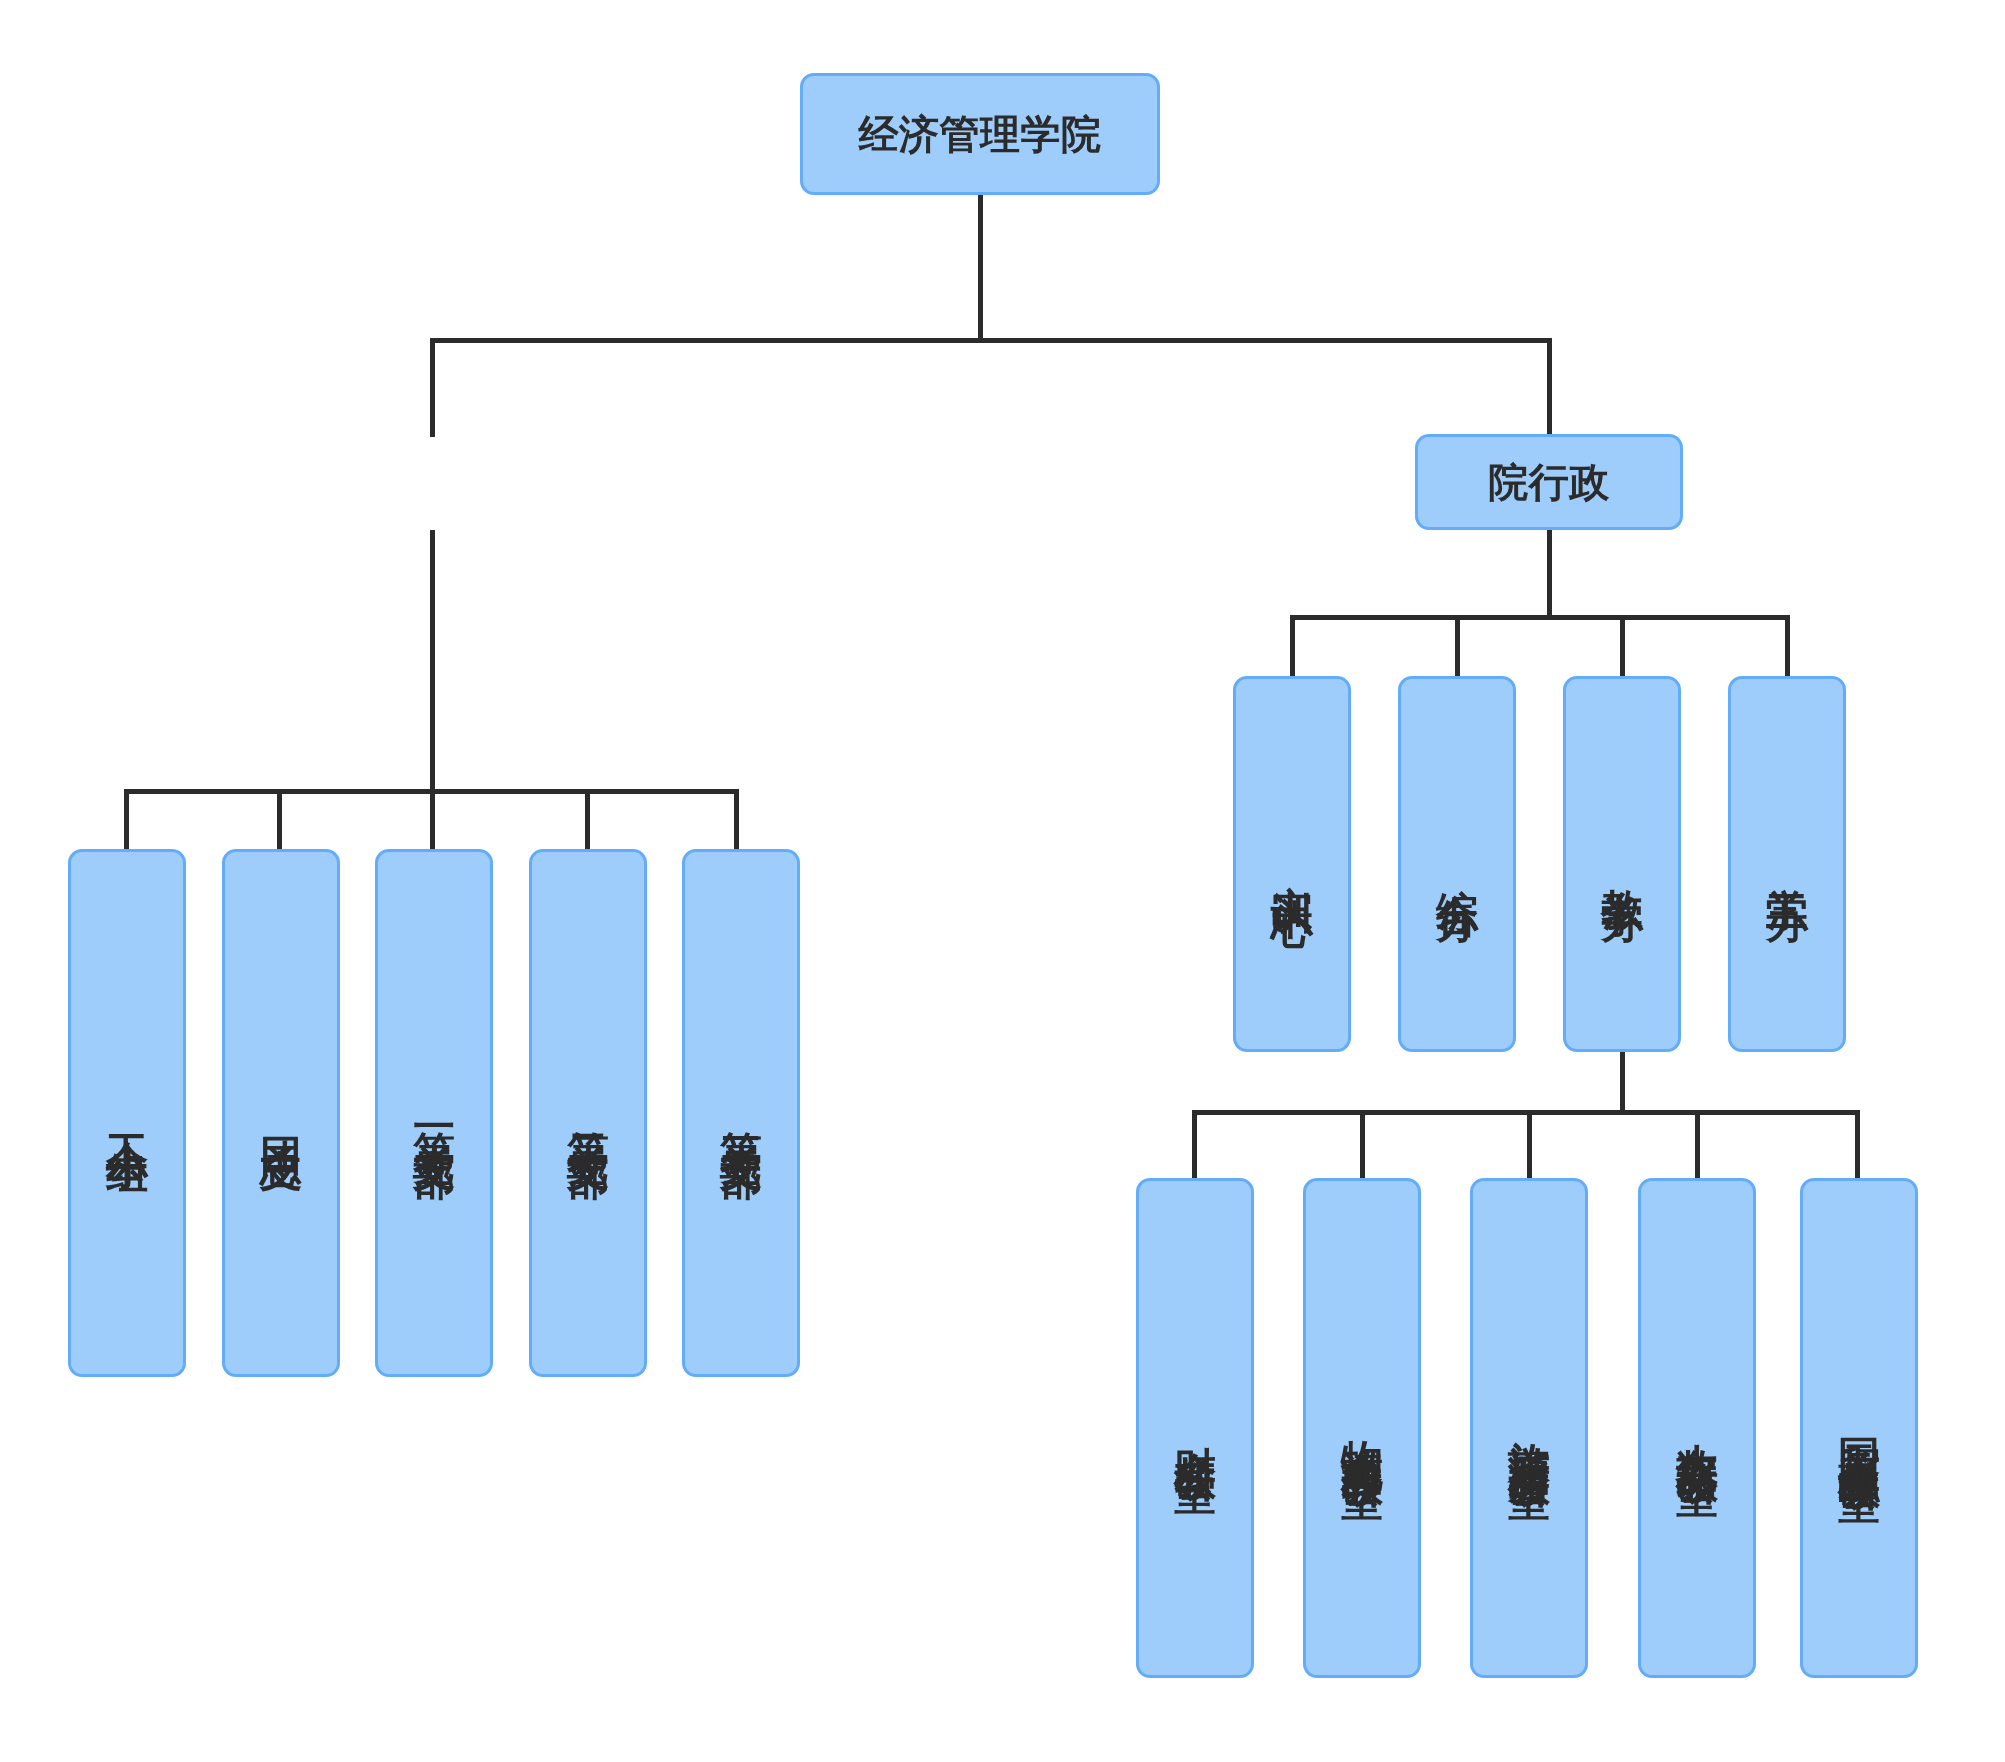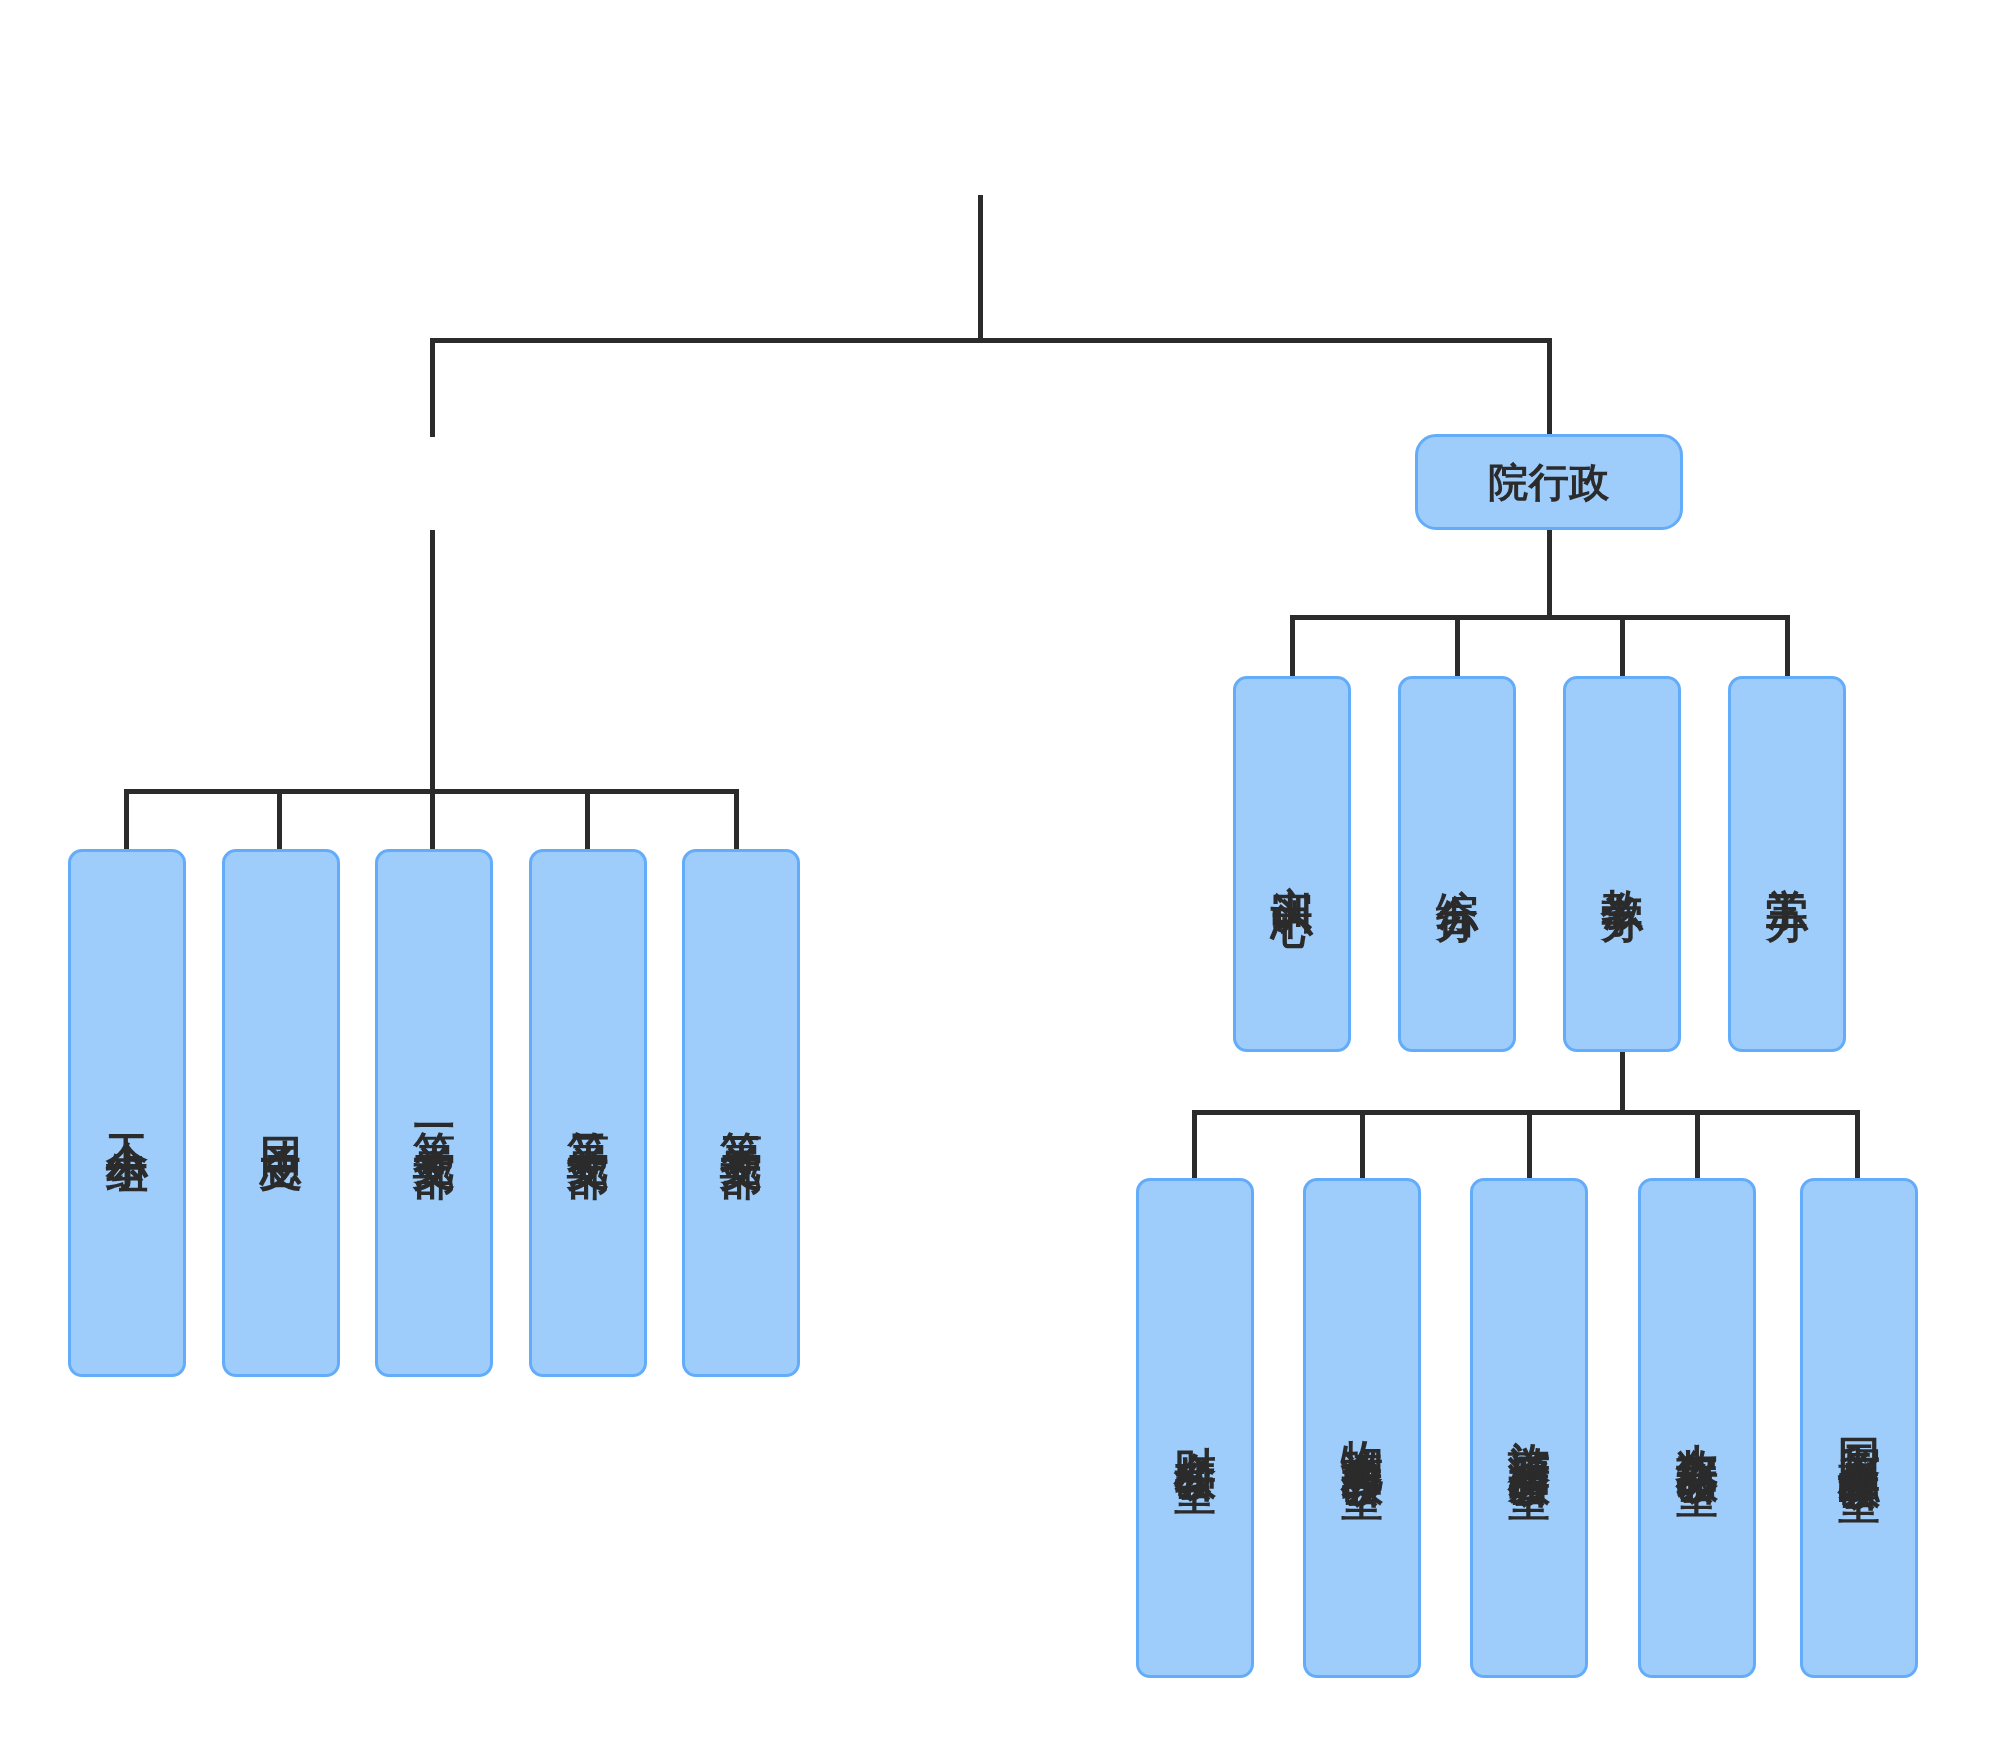--- a/index.html
+++ b/index.html
@@ -55,30 +55,33 @@
     z-index: 1;
   }
   .edge.v { width: 5px; }
   .edge.h { height: 5px; }
 </style>
 </head>
 <body>
 
 <div id="org-canvas">
 
+  <div class="node horiz" style="left:800px; top:73px; width:360px; height:122px;">
+    <span class="label">经济管理学院</span>
+  </div>
 
   <div class="edge v" style="left:978px; top:195px; width:5px; height:146px;"></div>
 
   <div class="edge h" style="left:430px; top:338px; width:1122px; height:5px;"></div>
 
   <div class="edge v" style="left:430px; top:338px; width:5px; height:99px;"></div>
   <div class="edge v" style="left:1547px; top:338px; width:5px; height:99px;"></div>
 
 
-  <div class="node horiz" style="left:1415px; top:434px; width:268px; height:96px;border-radius:21px;">
+  <div class="node horiz" style="left:1415px; top:434px; width:268px; height:96px;">
     <span class="label">院行政</span>
   </div>
 
   <div class="edge v" style="left:430px; top:530px; width:5px; height:262px;"></div>
   <div class="edge h" style="left:124px; top:789px; width:615px; height:5px;"></div>
   <div class="edge v" style="left:124px; top:789px; width:5px; height:62px;"></div>
   <div class="edge v" style="left:277px; top:789px; width:5px; height:62px;"></div>
   <div class="edge v" style="left:430px; top:789px; width:5px; height:62px;"></div>
   <div class="edge v" style="left:585px; top:789px; width:5px; height:62px;"></div>
   <div class="edge v" style="left:734px; top:789px; width:5px; height:62px;"></div>

